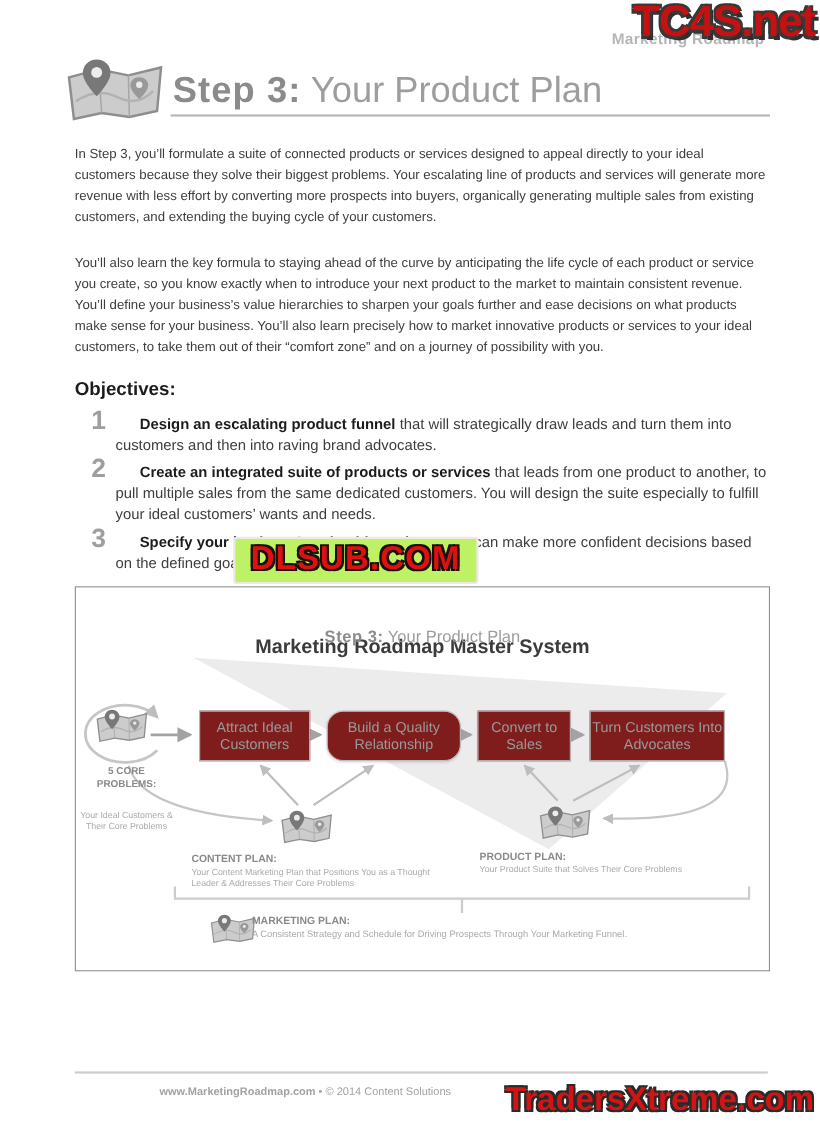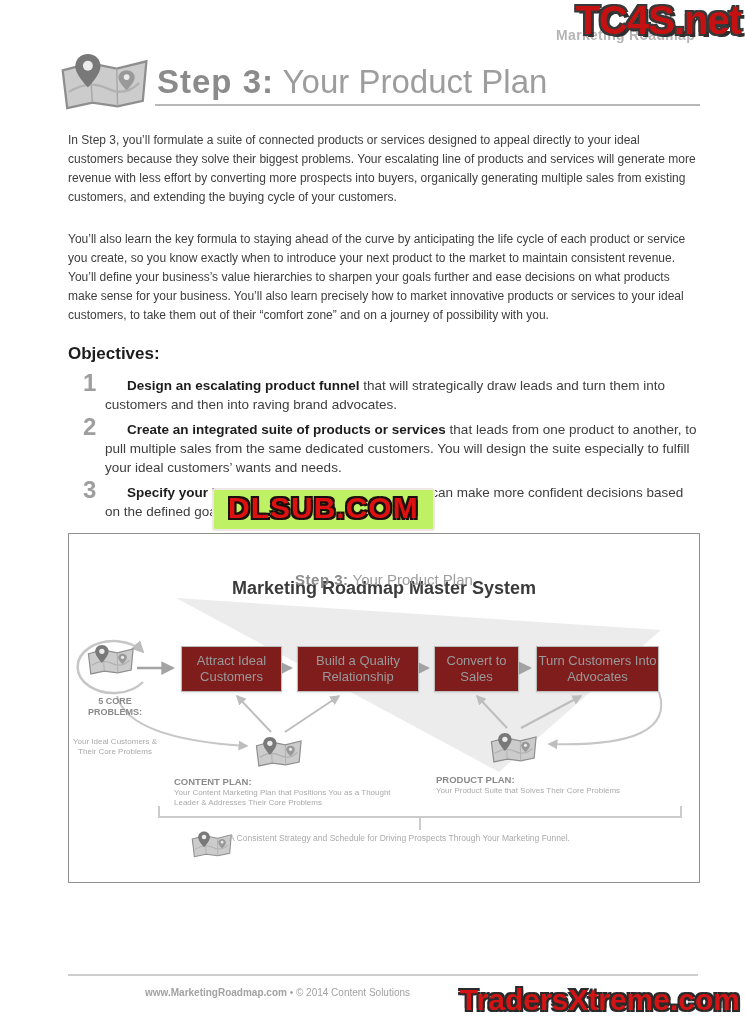--- a/index.html
+++ b/index.html
@@ -37,21 +37,21 @@
   
   .diagram{position:absolute;top:533px;left:68px;width:630px;height:348px;border:1px solid #8f8f8f;background:#fff;}
   .d-title{position:absolute;top:12px;left:0;width:100%;text-align:center;font-size:18px;font-weight:bold;color:#3b3b3b;margin-top:32px;}
   .d-sub{position:absolute;top:37px;left:0;width:100%;text-align:center;font-size:15px;}
   .d-sub .step{font-weight:bold;color:#8b8b8b;letter-spacing:.5px;}
   .d-sub .ttl{color:#9d9d9d;}
   .d-svg{position:absolute;top:0;left:0;width:630px;height:348px;}
   .fbox{position:absolute;top:112px;height:44px;background:#7f1d1d;border:1px solid #bdbdbd;color:#999999;
         font-size:13px;line-height:1.25;display:flex;align-items:center;justify-content:center;
         text-align:center;box-shadow:0 1px 2px rgba(0,0,0,.10);}
-  .fb1{left:112px;width:99px;} .fb2{left:228px;width:120px;}
+  .fb1{left:112px;width:99px;} .fb2{left:228px;width:120px;border-radius:15px;}
   .fb3{left:365px;width:83px;}  .fb4{left:467px;width:121px;}
   .d-icon{position:absolute;}
   .i-left{left:18px;top:106px;width:48px;height:40px;}
   .i-content{left:186px;top:198px;width:48px;height:40px;}
   .i-product{left:421px;top:194px;width:48px;height:40px;}
   .i-mkt{left:122px;top:293px;width:42px;height:35px;}
   .core{position:absolute;left:2px;top:162px;width:88px;text-align:center;}
   .core .lbl{font-size:9px;font-weight:bold;color:#8a8a8a;line-height:1.2;}
   .core .desc{font-size:8px;color:#aaaaaa;line-height:1.25;margin-top:19px;}
   .plan{position:absolute;text-align:left;}
@@ -178,20 +178,21 @@
     </div>
     <div class="plan product-plan">
       <div class="lbl">PRODUCT PLAN:</div>
       <div class="desc">Your Product Suite that Solves Their Core Problems</div>
     </div>
 
     <svg class="d-icon i-mkt" viewBox="0 0 100 66">
         <use href="#mapdef"></use>
       </svg>
     <div class="plan mkt-plan">
+      <div class="lbl">MARKETING PLAN:</div>
       <div class="desc">A Consistent Strategy and Schedule for Driving Prospects Through Your Marketing Funnel.</div>
     </div>
   </div>
 
   <div class="f-rule"></div>
   <div class="footer">
     <span class="site">www.MarketingRoadmap.com</span><span> • © 2014 Content Solutions</span>
   </div>
   <div class="wm-bottom">TradersXtreme.com</div>
 

